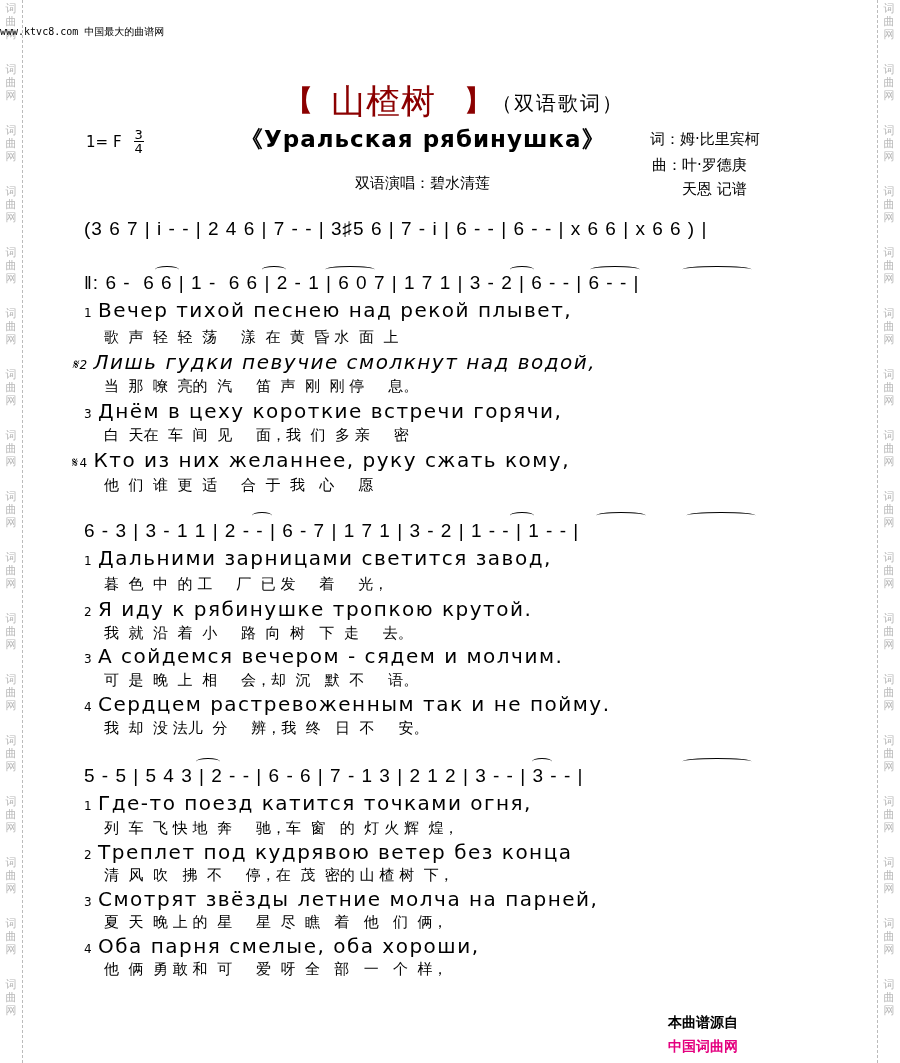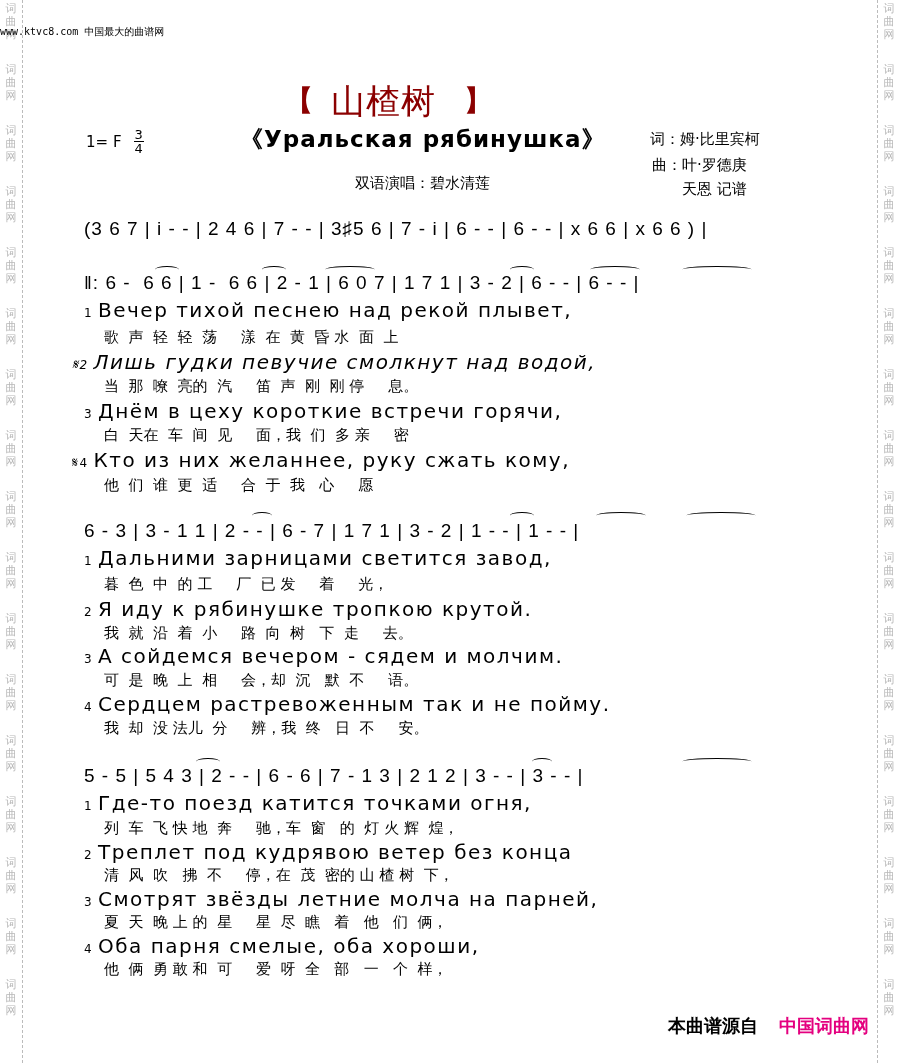--- a/index.html
+++ b/index.html
@@ -45,21 +45,21 @@
     position:absolute; left:84px; font-family:"DejaVu Sans", sans-serif; font-size:20px;
     white-space:pre; letter-spacing:1.5px;
   }
   .lyric-ru .vn { font-size:12px; display:inline-block; width:14px; }
   .lyric-ru .segno { font-size:14px; margin-left:-12px; }
   .lyric-zh {
     position:absolute; left:104px; font-size:15px; white-space:pre; letter-spacing:0px;
   }
   .slur { position:absolute; border-top:1.5px solid #000; border-radius:50% 50% 0 0; height:6px; }
 
-  .footer { position:absolute; top:1014px; left:668px; font-size:18px; font-weight:bold; display:flex; gap:21px; }
+  .footer { position:absolute; top:1014px; left:668px; font-size:14px; font-weight:bold; display:flex; gap:6px;flex-direction:column; }
   .footer .src-brand { color:#e4007f; }
 </style>
 </head>
 <body>
 
 <div class="side-wm left" id="wm-left">
     <div class="wm-group">
       <span>词</span>
       <span>曲</span>
       <span>网</span>
@@ -235,20 +235,21 @@
 
 <div class="site-header">
   <span>www.ktvc8.com</span>
   <span>中国最大的曲谱网</span>
 </div>
 
 <div class="title-line">
   <span class="title-bracket">【</span>
   <span class="title-main">山楂树</span>
   <span class="title-bracket">】</span>
+  <span class="title-sub">（双语歌词）</span>
 </div>
 
 <div class="key-sig">
   <span>1= F</span>
   <span class="time-sig">
     <span class="num">3</span>
     <span>4</span>
   </span>
 </div>
 

